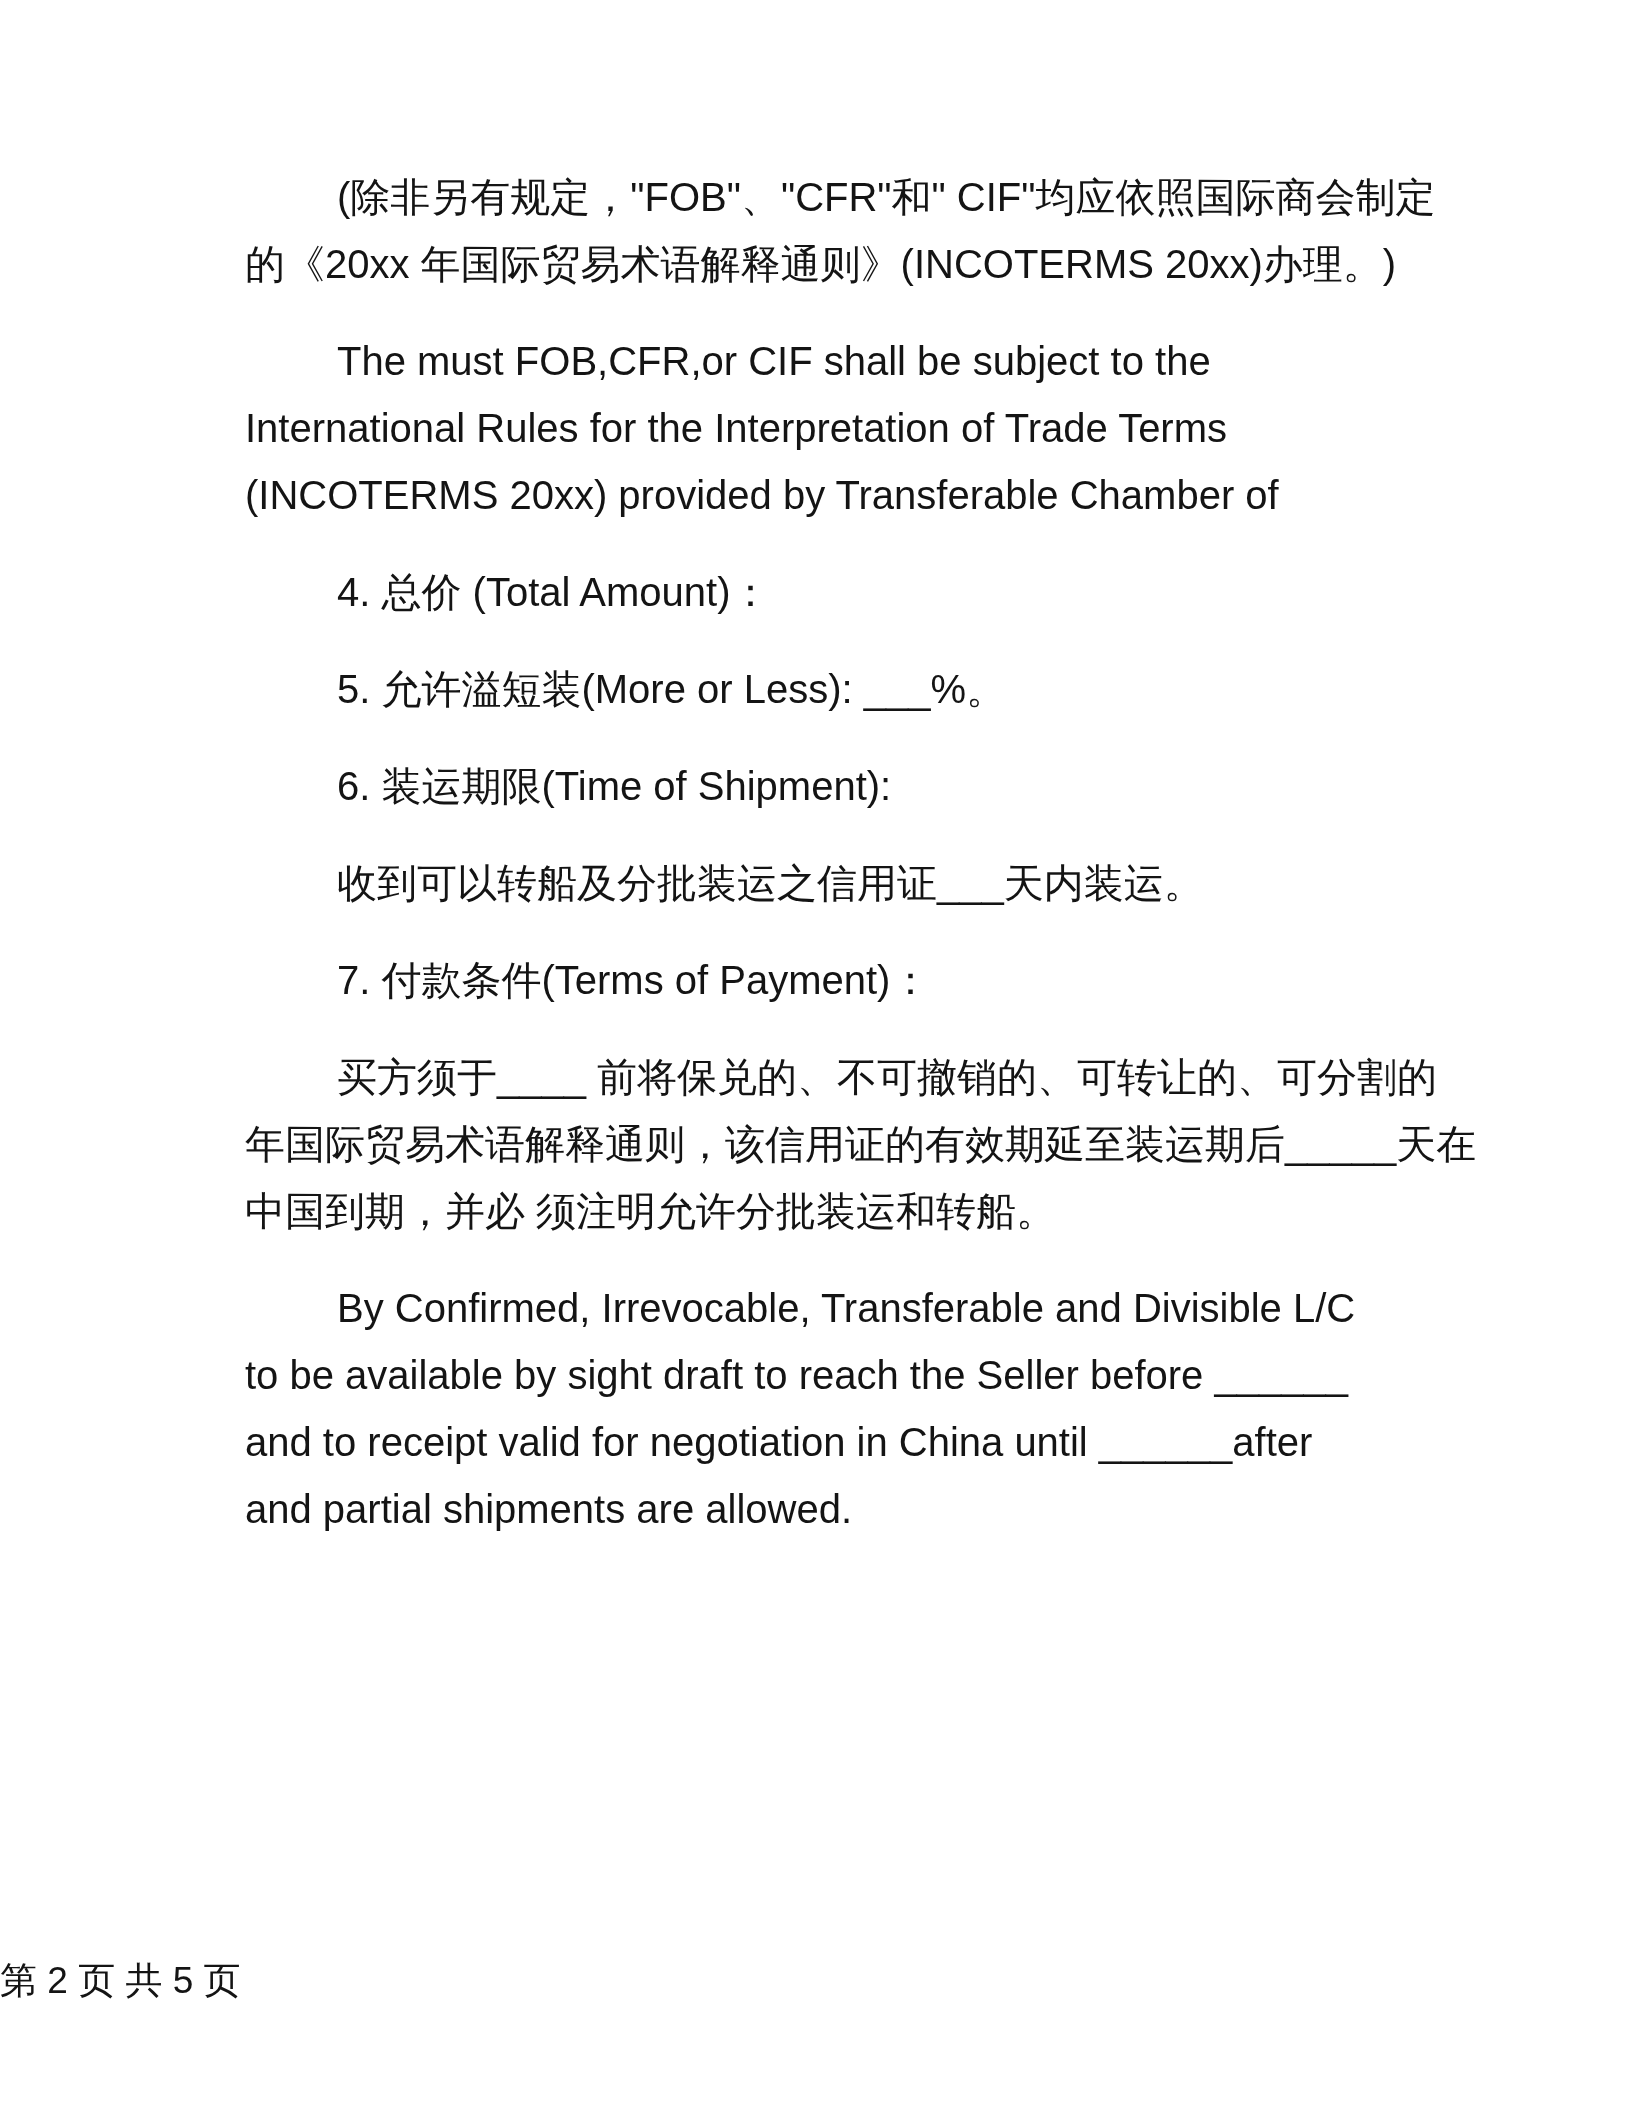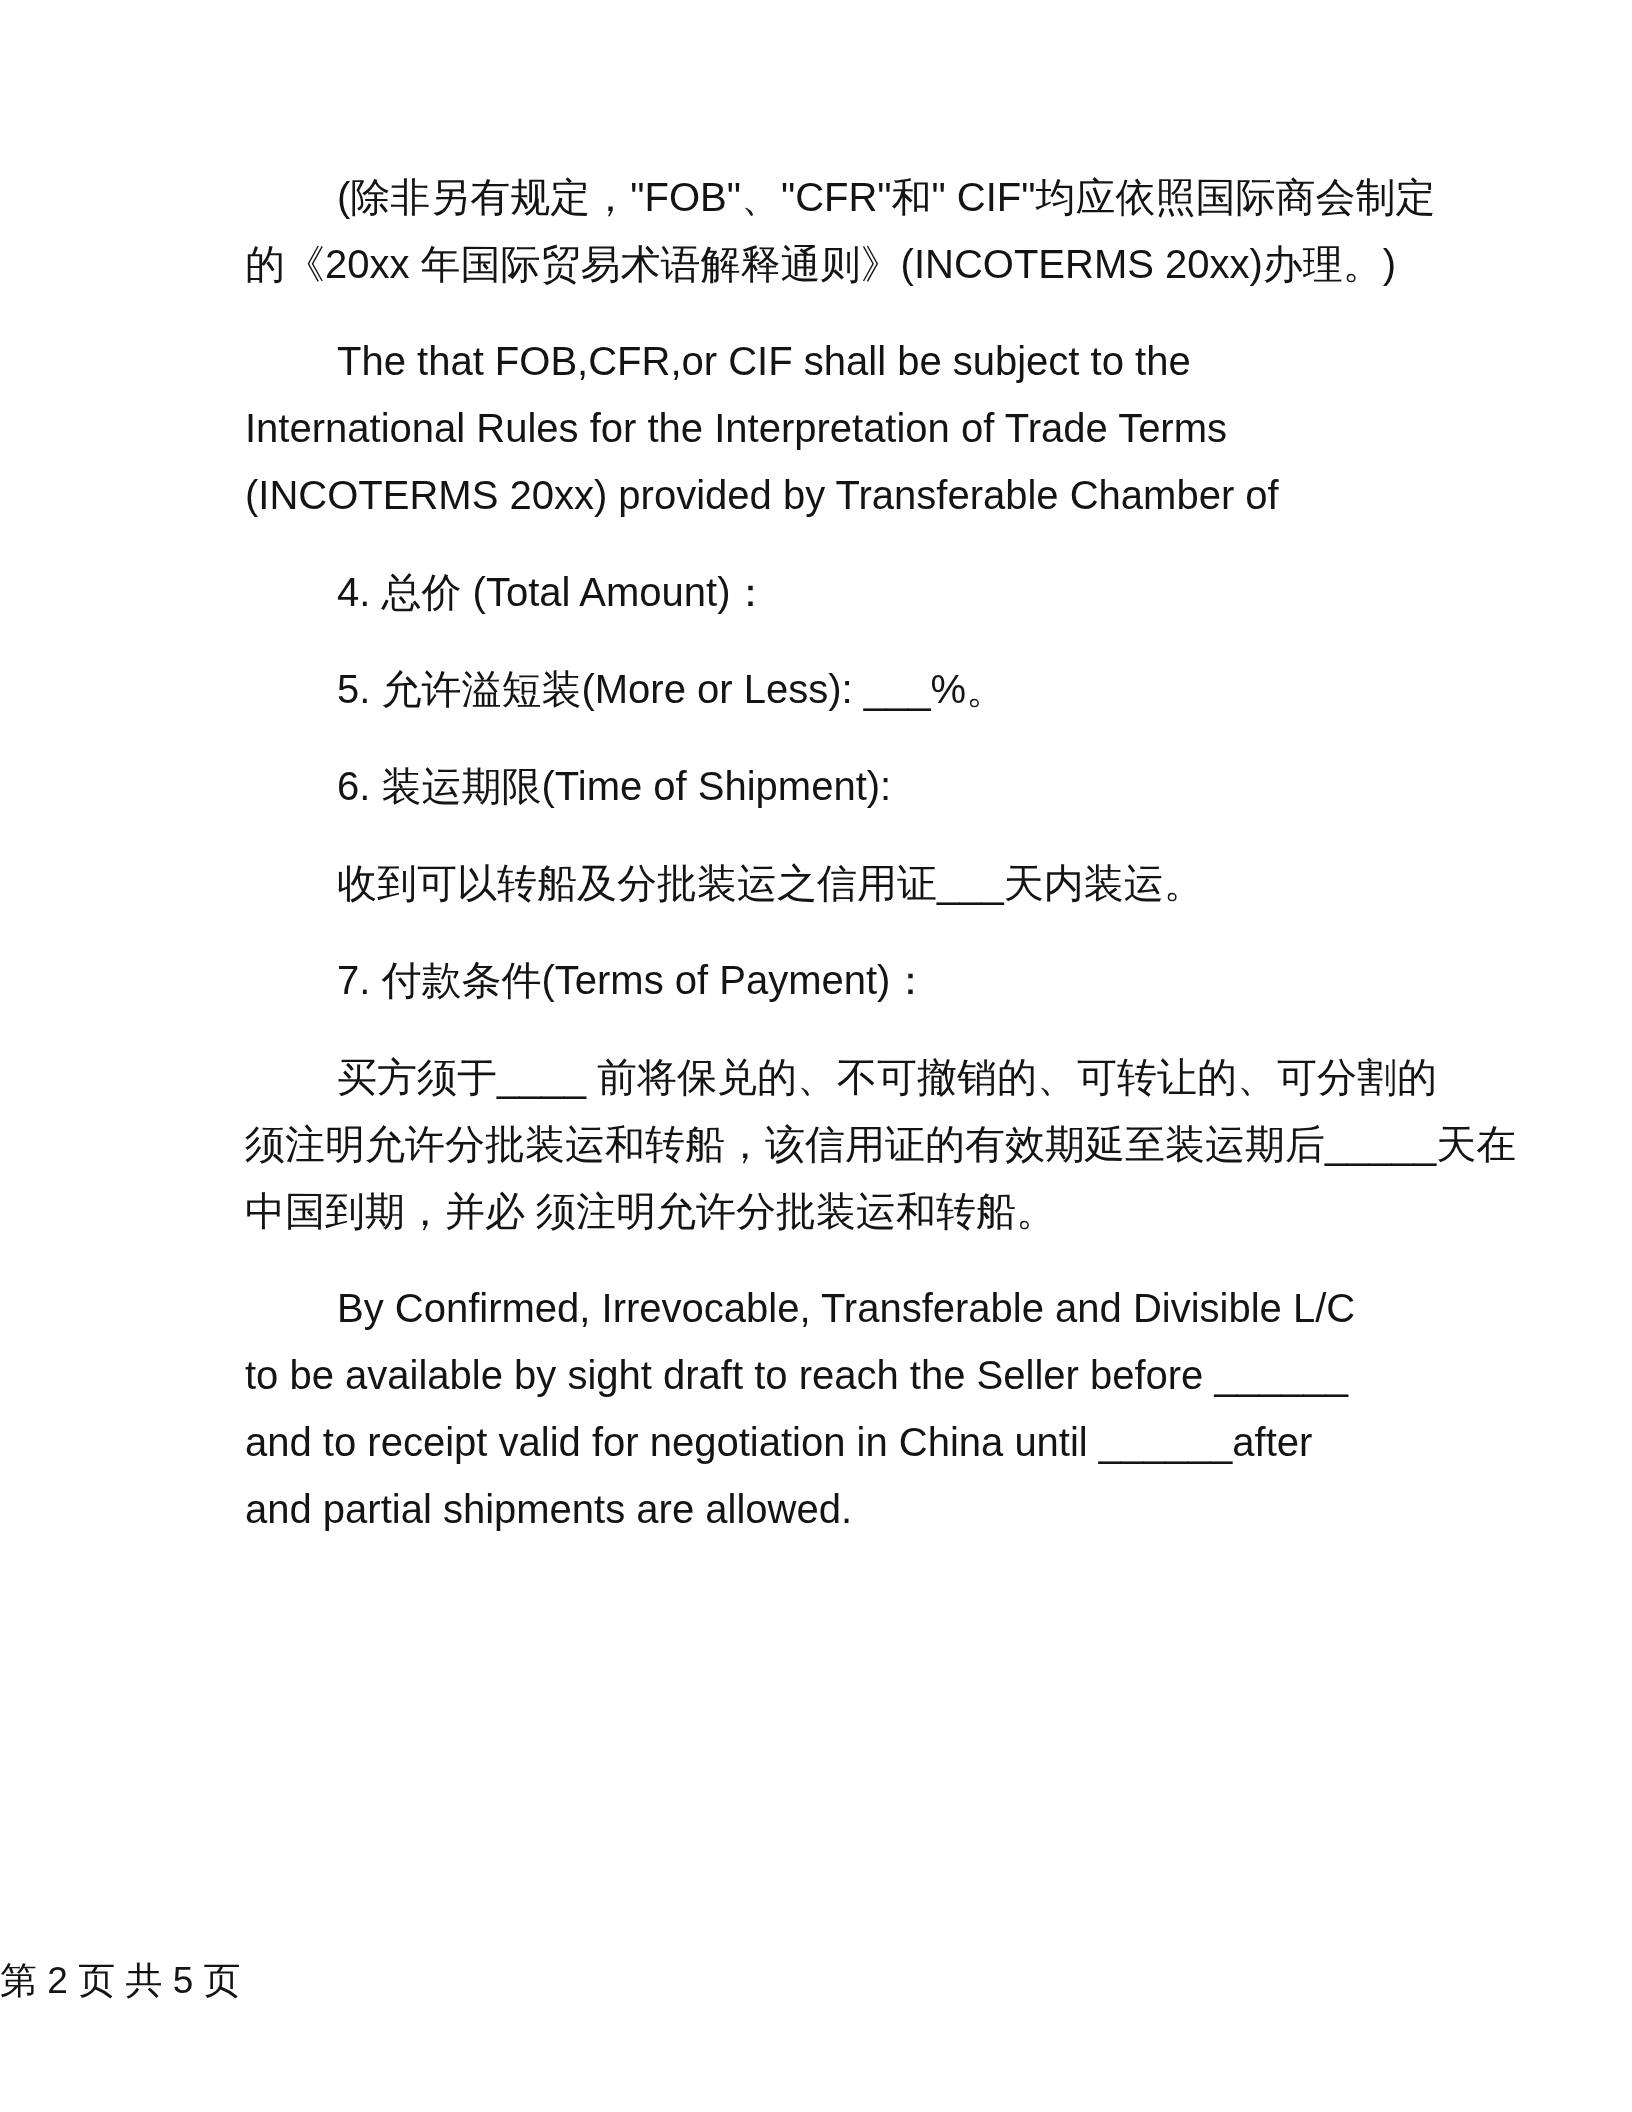--- a/index.html
+++ b/index.html
@@ -48,42 +48,42 @@
 </head>
 <body>
 
 <div class="page">
   <div class="content" id="paragraphs">
       <div class="para">
         <div class="line indent">(除非另有规定，"FOB"、"CFR"和" CIF"均应依照国际商会制定</div>
         <div class="line">的《20xx 年国际贸易术语解释通则》(INCOTERMS 20xx)办理。)</div>
       </div>
       <div class="para">
-        <div class="line indent">The that FOB,CFR,or CIF shall be subject to the</div>
+        <div class="line indent">The must FOB,CFR,or CIF shall be subject to the</div>
         <div class="line">International Rules for the Interpretation of Trade Terms</div>
         <div class="line">(INCOTERMS 20xx) provided by Transferable Chamber of</div>
       </div>
       <div class="para">
         <div class="line indent">4. 总价 (Total Amount)：</div>
       </div>
       <div class="para">
         <div class="line indent">5. 允许溢短装(More or Less): ___%。</div>
       </div>
       <div class="para">
         <div class="line indent">6. 装运期限(Time of Shipment):</div>
       </div>
       <div class="para">
         <div class="line indent">收到可以转船及分批装运之信用证___天内装运。</div>
       </div>
       <div class="para">
         <div class="line indent">7. 付款条件(Terms of Payment)：</div>
       </div>
       <div class="para">
         <div class="line indent">买方须于____ 前将保兑的、不可撤销的、可转让的、可分割的</div>
-        <div class="line">须注明允许分批装运和转船，该信用证的有效期延至装运期后_____天在</div>
+        <div class="line">年国际贸易术语解释通则，该信用证的有效期延至装运期后_____天在</div>
         <div class="line">中国到期，并必 须注明允许分批装运和转船。</div>
       </div>
       <div class="para">
         <div class="line indent">By Confirmed, Irrevocable, Transferable and Divisible L/C</div>
         <div class="line">to be available by sight draft to reach the Seller before ______</div>
         <div class="line">and to receipt valid for negotiation in China until ______after</div>
         <div class="line">and partial shipments are allowed.</div>
       </div>
     </div>
   <div class="footer">

